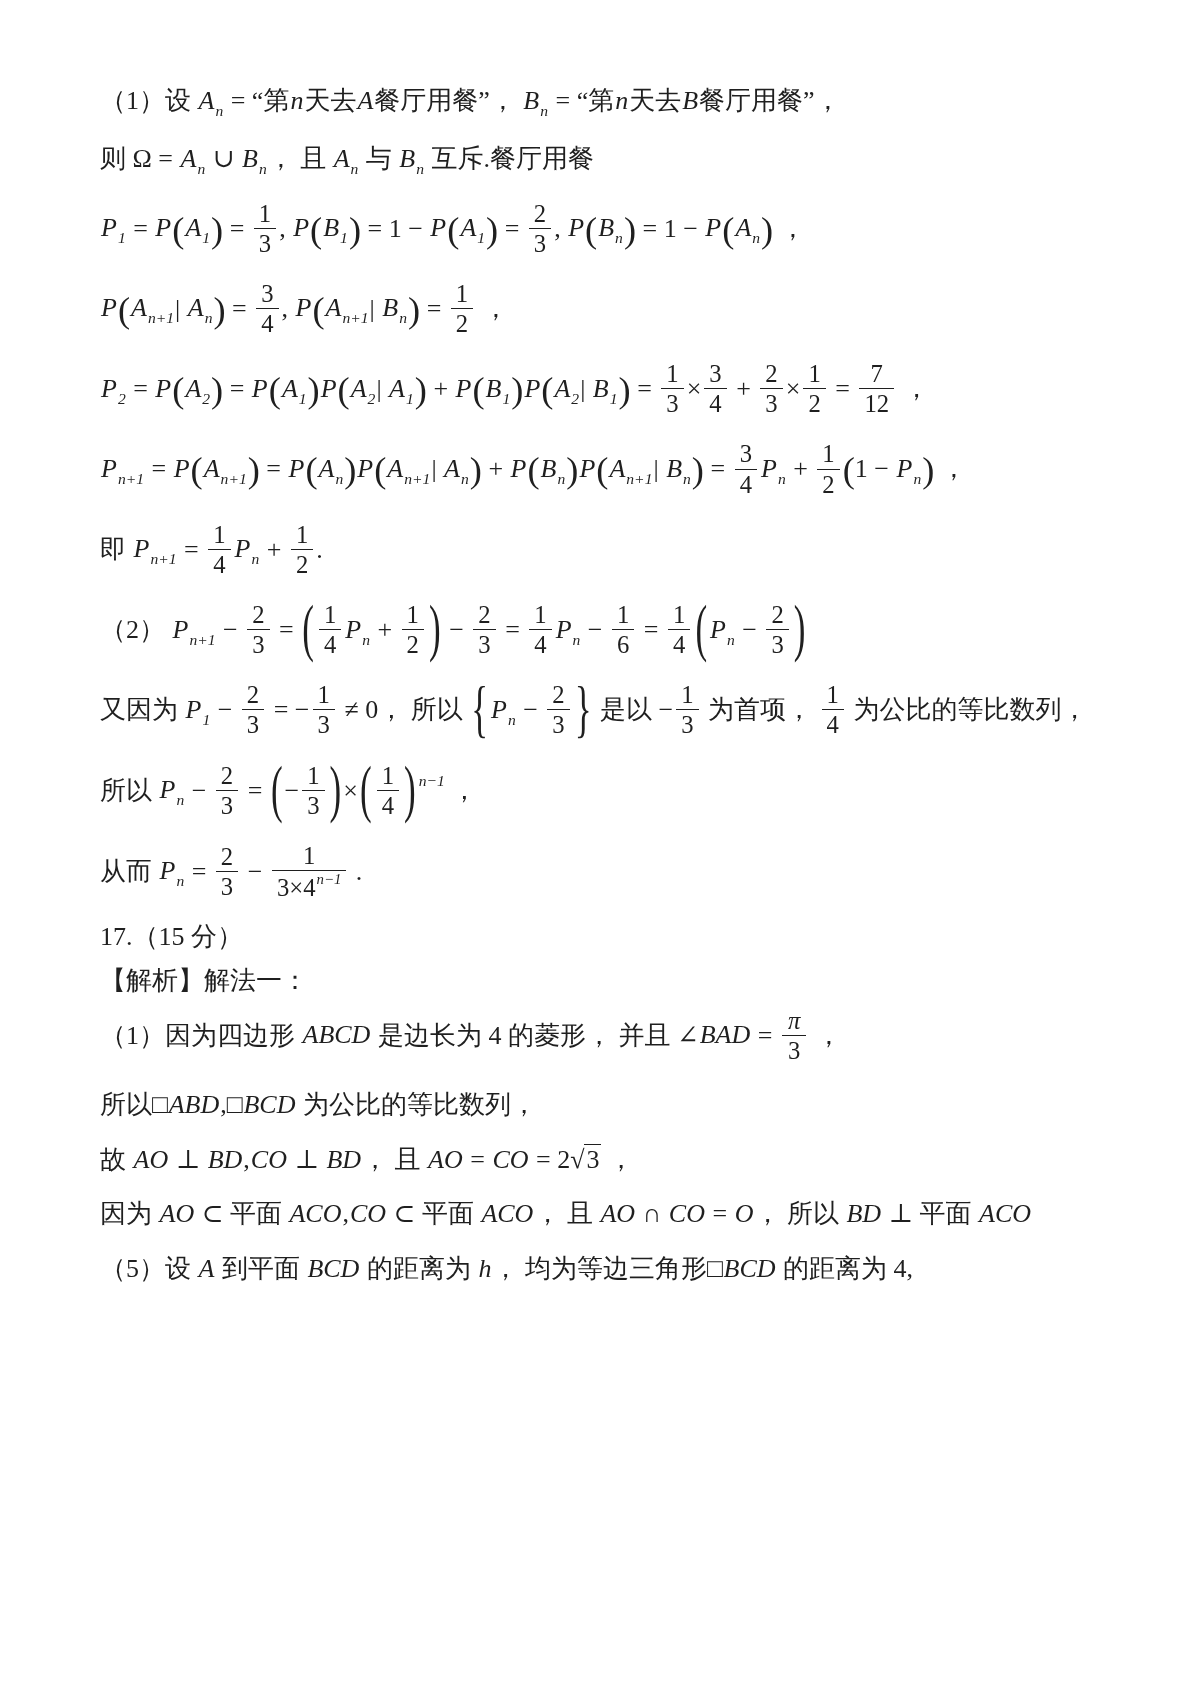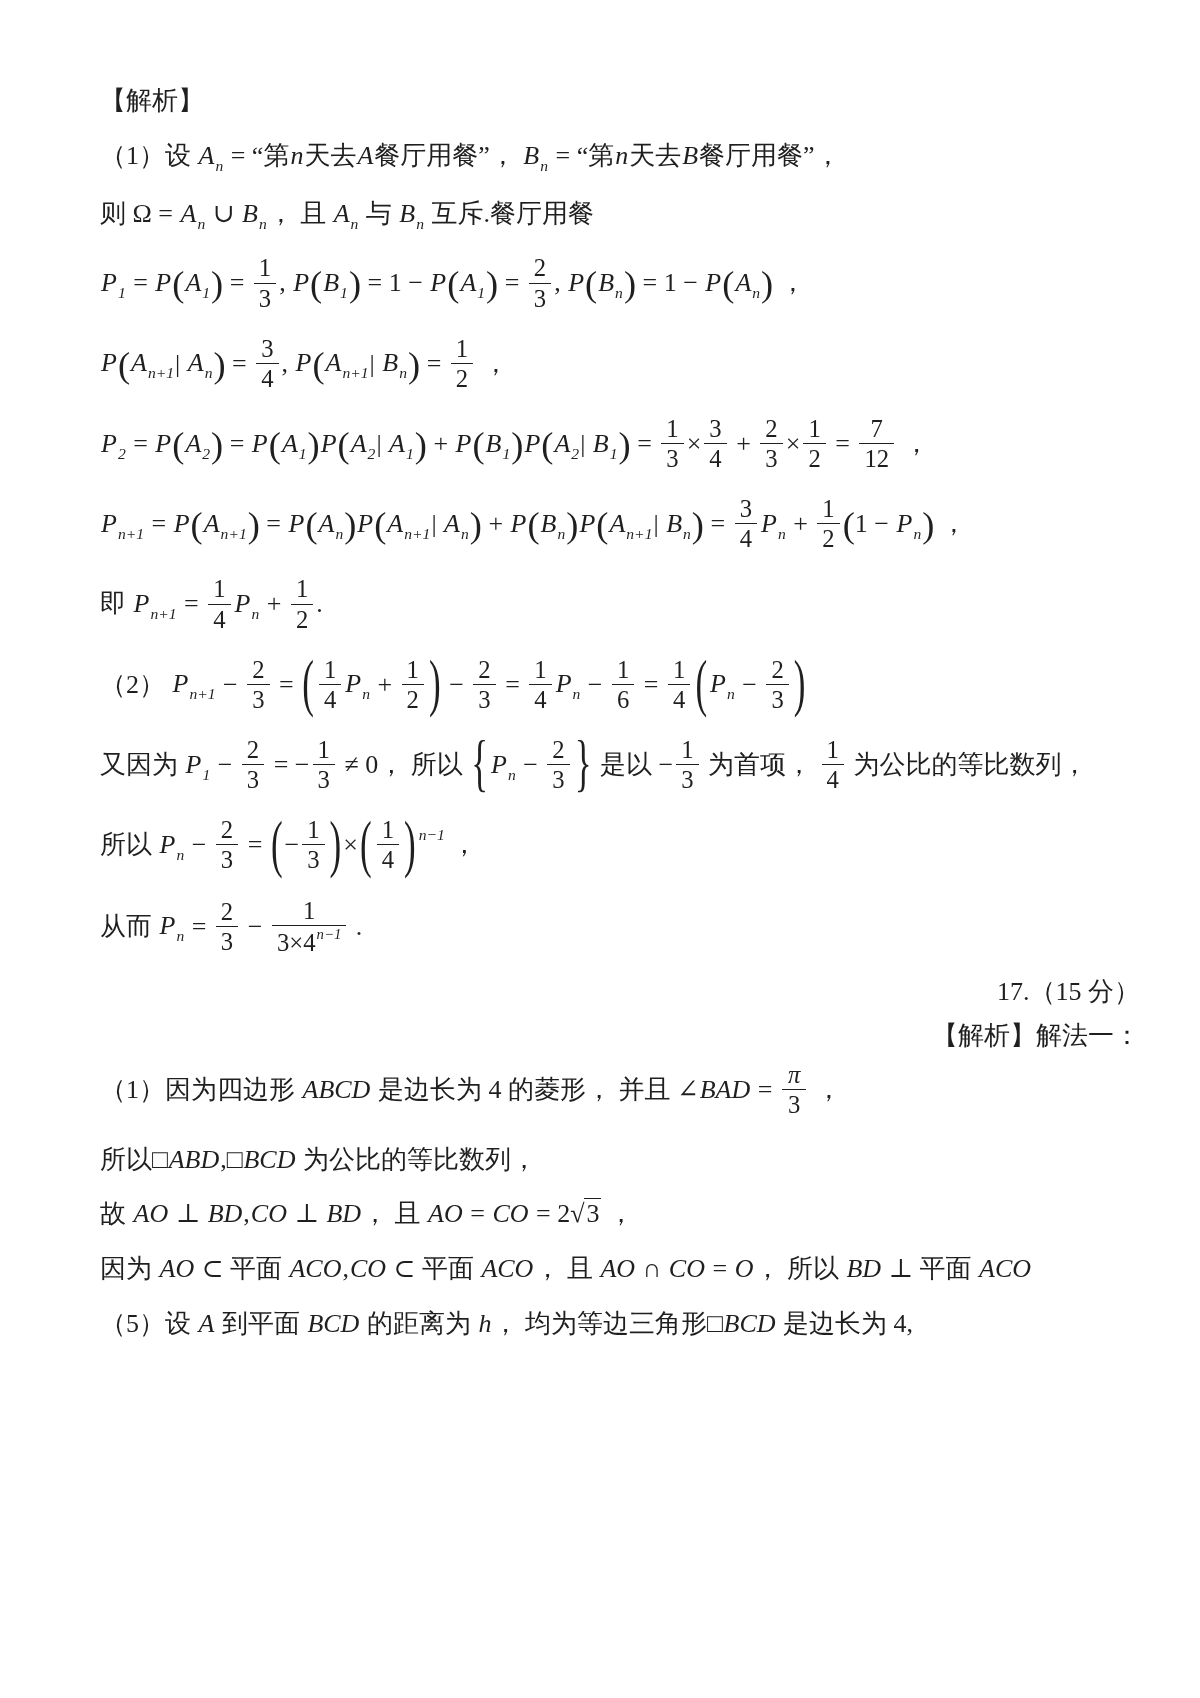--- a/index.html
+++ b/index.html
@@ -12,21 +12,21 @@
   }
   .doc{
     padding:84px 60px 0 100px;
     font-size:26px;
   }
   .line{
     margin-bottom:21px;
     white-space:nowrap;
     line-height:1.3;
   }
-  .line.tight{margin-bottom:10px;text-align:right;}
+  .line.tight{margin-bottom:10px;}
   .line.gap-lg{margin-bottom:16px;}
   
   .it{font-style:italic;font-family:"Liberation Serif","DejaVu Serif",serif;margin:0 1px;}
   
   .sb{font-size:0.60em;font-style:italic;vertical-align:-0.45em;margin-right:1px;}
   
   .sp{font-size:0.60em;font-style:italic;vertical-align:0.8em;margin-left:1px;}
   
   .fr{display:inline-block;vertical-align:middle;text-align:center;margin:0 3px;transform:translateY(-2px);}
   .fn,.fd{display:block;padding:0 5px;line-height:1.18;font-size:0.95em;}
@@ -37,32 +37,31 @@
   .p2{display:inline-block;transform:scaleY(1.8);font-size:1.35em;vertical-align:-0.08em;line-height:1;margin:0 2px;}
   
   .sq{display:inline-block;white-space:nowrap;}
   .rad{font-style:normal;}
   .sqb{border-top:1.6px solid currentColor;padding:0 2px;}
 </style>
 </head>
 <body>
 
 <main class="doc">
-  <div class="line"><span class="tx">【解析】</span></div>
   <div class="line"><span class="tx">（1）设 </span><span class="it">A</span><span class="sb">n</span><span class="tx"> = “第</span><span class="it">n</span><span class="tx">天去</span><span class="it">A</span><span class="tx">餐厅用餐”， </span><span class="it">B</span><span class="sb">n</span><span class="tx"> = “第</span><span class="it">n</span><span class="tx">天去</span><span class="it">B</span><span class="tx">餐厅用餐”，</span></div>
   <div class="line"><span class="tx">则 Ω = </span><span class="it">A</span><span class="sb">n</span><span class="tx"> ∪ </span><span class="it">B</span><span class="sb">n</span><span class="tx">， 且 </span><span class="it">A</span><span class="sb">n</span><span class="tx"> 与 </span><span class="it">B</span><span class="sb">n</span><span class="tx"> 互斥.餐厅用餐</span></div>
   <div class="line"><span class="it">P</span><span class="sb">1</span><span class="tx"> = </span><span class="it">P</span><span class="pp p1">(</span><span class="it">A</span><span class="sb">1</span><span class="pp p1">)</span><span class="tx"> = </span><span class="fr"><span class="fn"><span class="tx">1</span></span><span class="fd"><span class="tx">3</span></span></span><span class="tx">, </span><span class="it">P</span><span class="pp p1">(</span><span class="it">B</span><span class="sb">1</span><span class="pp p1">)</span><span class="tx"> = 1 − </span><span class="it">P</span><span class="pp p1">(</span><span class="it">A</span><span class="sb">1</span><span class="pp p1">)</span><span class="tx"> = </span><span class="fr"><span class="fn"><span class="tx">2</span></span><span class="fd"><span class="tx">3</span></span></span><span class="tx">, </span><span class="it">P</span><span class="pp p1">(</span><span class="it">B</span><span class="sb">n</span><span class="pp p1">)</span><span class="tx"> = 1 − </span><span class="it">P</span><span class="pp p1">(</span><span class="it">A</span><span class="sb">n</span><span class="pp p1">)</span><span class="tx"> ，</span></div>
   <div class="line"><span class="it">P</span><span class="pp p1">(</span><span class="it">A</span><span class="sb">n+1</span><span class="tx">| </span><span class="it">A</span><span class="sb">n</span><span class="pp p1">)</span><span class="tx"> = </span><span class="fr"><span class="fn"><span class="tx">3</span></span><span class="fd"><span class="tx">4</span></span></span><span class="tx">, </span><span class="it">P</span><span class="pp p1">(</span><span class="it">A</span><span class="sb">n+1</span><span class="tx">| </span><span class="it">B</span><span class="sb">n</span><span class="pp p1">)</span><span class="tx"> = </span><span class="fr"><span class="fn"><span class="tx">1</span></span><span class="fd"><span class="tx">2</span></span></span><span class="tx"> ，</span></div>
   <div class="line"><span class="it">P</span><span class="sb">2</span><span class="tx"> = </span><span class="it">P</span><span class="pp p1">(</span><span class="it">A</span><span class="sb">2</span><span class="pp p1">)</span><span class="tx"> = </span><span class="it">P</span><span class="pp p1">(</span><span class="it">A</span><span class="sb">1</span><span class="pp p1">)</span><span class="it">P</span><span class="pp p1">(</span><span class="it">A</span><span class="sb">2</span><span class="tx">| </span><span class="it">A</span><span class="sb">1</span><span class="pp p1">)</span><span class="tx"> + </span><span class="it">P</span><span class="pp p1">(</span><span class="it">B</span><span class="sb">1</span><span class="pp p1">)</span><span class="it">P</span><span class="pp p1">(</span><span class="it">A</span><span class="sb">2</span><span class="tx">| </span><span class="it">B</span><span class="sb">1</span><span class="pp p1">)</span><span class="tx"> = </span><span class="fr"><span class="fn"><span class="tx">1</span></span><span class="fd"><span class="tx">3</span></span></span><span class="tx">×</span><span class="fr"><span class="fn"><span class="tx">3</span></span><span class="fd"><span class="tx">4</span></span></span><span class="tx"> + </span><span class="fr"><span class="fn"><span class="tx">2</span></span><span class="fd"><span class="tx">3</span></span></span><span class="tx">×</span><span class="fr"><span class="fn"><span class="tx">1</span></span><span class="fd"><span class="tx">2</span></span></span><span class="tx"> = </span><span class="fr"><span class="fn"><span class="tx">7</span></span><span class="fd"><span class="tx">12</span></span></span><span class="tx"> ，</span></div>
   <div class="line"><span class="it">P</span><span class="sb">n+1</span><span class="tx"> = </span><span class="it">P</span><span class="pp p1">(</span><span class="it">A</span><span class="sb">n+1</span><span class="pp p1">)</span><span class="tx"> = </span><span class="it">P</span><span class="pp p1">(</span><span class="it">A</span><span class="sb">n</span><span class="pp p1">)</span><span class="it">P</span><span class="pp p1">(</span><span class="it">A</span><span class="sb">n+1</span><span class="tx">| </span><span class="it">A</span><span class="sb">n</span><span class="pp p1">)</span><span class="tx"> + </span><span class="it">P</span><span class="pp p1">(</span><span class="it">B</span><span class="sb">n</span><span class="pp p1">)</span><span class="it">P</span><span class="pp p1">(</span><span class="it">A</span><span class="sb">n+1</span><span class="tx">| </span><span class="it">B</span><span class="sb">n</span><span class="pp p1">)</span><span class="tx"> = </span><span class="fr"><span class="fn"><span class="tx">3</span></span><span class="fd"><span class="tx">4</span></span></span><span class="it">P</span><span class="sb">n</span><span class="tx"> + </span><span class="fr"><span class="fn"><span class="tx">1</span></span><span class="fd"><span class="tx">2</span></span></span><span class="pp p1">(</span><span class="tx">1 − </span><span class="it">P</span><span class="sb">n</span><span class="pp p1">)</span><span class="tx"> ，</span></div>
   <div class="line"><span class="tx">即 </span><span class="it">P</span><span class="sb">n+1</span><span class="tx"> = </span><span class="fr"><span class="fn"><span class="tx">1</span></span><span class="fd"><span class="tx">4</span></span></span><span class="it">P</span><span class="sb">n</span><span class="tx"> + </span><span class="fr"><span class="fn"><span class="tx">1</span></span><span class="fd"><span class="tx">2</span></span></span><span class="tx">.</span></div>
   <div class="line"><span class="tx">（2） </span><span class="it">P</span><span class="sb">n+1</span><span class="tx"> − </span><span class="fr"><span class="fn"><span class="tx">2</span></span><span class="fd"><span class="tx">3</span></span></span><span class="tx"> = </span><span class="pp p2">(</span><span class="fr"><span class="fn"><span class="tx">1</span></span><span class="fd"><span class="tx">4</span></span></span><span class="it">P</span><span class="sb">n</span><span class="tx"> + </span><span class="fr"><span class="fn"><span class="tx">1</span></span><span class="fd"><span class="tx">2</span></span></span><span class="pp p2">)</span><span class="tx"> − </span><span class="fr"><span class="fn"><span class="tx">2</span></span><span class="fd"><span class="tx">3</span></span></span><span class="tx"> = </span><span class="fr"><span class="fn"><span class="tx">1</span></span><span class="fd"><span class="tx">4</span></span></span><span class="it">P</span><span class="sb">n</span><span class="tx"> − </span><span class="fr"><span class="fn"><span class="tx">1</span></span><span class="fd"><span class="tx">6</span></span></span><span class="tx"> = </span><span class="fr"><span class="fn"><span class="tx">1</span></span><span class="fd"><span class="tx">4</span></span></span><span class="pp p2">(</span><span class="it">P</span><span class="sb">n</span><span class="tx"> − </span><span class="fr"><span class="fn"><span class="tx">2</span></span><span class="fd"><span class="tx">3</span></span></span><span class="pp p2">)</span></div>
   <div class="line"><span class="tx">又因为 </span><span class="it">P</span><span class="sb">1</span><span class="tx"> − </span><span class="fr"><span class="fn"><span class="tx">2</span></span><span class="fd"><span class="tx">3</span></span></span><span class="tx"> = −</span><span class="fr"><span class="fn"><span class="tx">1</span></span><span class="fd"><span class="tx">3</span></span></span><span class="tx"> ≠ 0， 所以 </span><span class="pp p2">{</span><span class="it">P</span><span class="sb">n</span><span class="tx"> − </span><span class="fr"><span class="fn"><span class="tx">2</span></span><span class="fd"><span class="tx">3</span></span></span><span class="pp p2">}</span><span class="tx"> 是以 −</span><span class="fr"><span class="fn"><span class="tx">1</span></span><span class="fd"><span class="tx">3</span></span></span><span class="tx"> 为首项， </span><span class="fr"><span class="fn"><span class="tx">1</span></span><span class="fd"><span class="tx">4</span></span></span><span class="tx"> 为公比的等比数列，</span></div>
   <div class="line"><span class="tx">所以 </span><span class="it">P</span><span class="sb">n</span><span class="tx"> − </span><span class="fr"><span class="fn"><span class="tx">2</span></span><span class="fd"><span class="tx">3</span></span></span><span class="tx"> = </span><span class="pp p2">(</span><span class="tx">−</span><span class="fr"><span class="fn"><span class="tx">1</span></span><span class="fd"><span class="tx">3</span></span></span><span class="pp p2">)</span><span class="tx">×</span><span class="pp p2">(</span><span class="fr"><span class="fn"><span class="tx">1</span></span><span class="fd"><span class="tx">4</span></span></span><span class="pp p2">)</span><span class="sp">n−1</span><span class="tx"> ，</span></div>
   <div class="line gap-lg"><span class="tx">从而 </span><span class="it">P</span><span class="sb">n</span><span class="tx"> = </span><span class="fr"><span class="fn"><span class="tx">2</span></span><span class="fd"><span class="tx">3</span></span></span><span class="tx"> − </span><span class="fr"><span class="fn"><span class="tx">1</span></span><span class="fd"><span class="tx">3×4</span><span class="sp">n−1</span></span></span><span class="tx"> .</span></div>
   <div class="line tight"><span class="tx">17.（15 分）</span></div>
   <div class="line tight"><span class="tx">【解析】解法一：</span></div>
   <div class="line"><span class="tx">（1）因为四边形 </span><span class="it">ABCD</span><span class="tx"> 是边长为 4 的菱形， 并且 ∠</span><span class="it">BAD</span><span class="tx"> = </span><span class="fr"><span class="fn"><span class="it">π</span></span><span class="fd"><span class="tx">3</span></span></span><span class="tx"> ，</span></div>
   <div class="line"><span class="tx">所以□</span><span class="it">ABD</span><span class="tx">,□</span><span class="it">BCD</span><span class="tx"> 为公比的等比数列，</span></div>
   <div class="line"><span class="tx">故 </span><span class="it">AO</span><span class="tx"> ⊥ </span><span class="it">BD</span><span class="tx">,</span><span class="it">CO</span><span class="tx"> ⊥ </span><span class="it">BD</span><span class="tx">， 且 </span><span class="it">AO</span><span class="tx"> = </span><span class="it">CO</span><span class="tx"> = 2</span><span class="sq"><span class="rad">√</span><span class="sqb">3</span></span><span class="tx"> ，</span></div>
   <div class="line"><span class="tx">因为 </span><span class="it">AO</span><span class="tx"> ⊂ 平面 </span><span class="it">ACO</span><span class="tx">,</span><span class="it">CO</span><span class="tx"> ⊂ 平面 </span><span class="it">ACO</span><span class="tx">， 且 </span><span class="it">AO</span><span class="tx"> ∩ </span><span class="it">CO</span><span class="tx"> = </span><span class="it">O</span><span class="tx">， 所以 </span><span class="it">BD</span><span class="tx"> ⊥ 平面 </span><span class="it">ACO</span></div>
-  <div class="line"><span class="tx">（5）设 </span><span class="it">A</span><span class="tx"> 到平面 </span><span class="it">BCD</span><span class="tx"> 的距离为 </span><span class="it">h</span><span class="tx">， 均为等边三角形□</span><span class="it">BCD</span><span class="tx"> 是边长为 4,</span></div>
+  <div class="line"><span class="tx">（5）设 </span><span class="it">A</span><span class="tx"> 到平面 </span><span class="it">BCD</span><span class="tx"> 的距离为 </span><span class="it">h</span><span class="tx">， 均为等边三角形□</span><span class="it">BCD</span><span class="tx"> 的距离为 4,</span></div>
 </main>
 
 </body></html>

